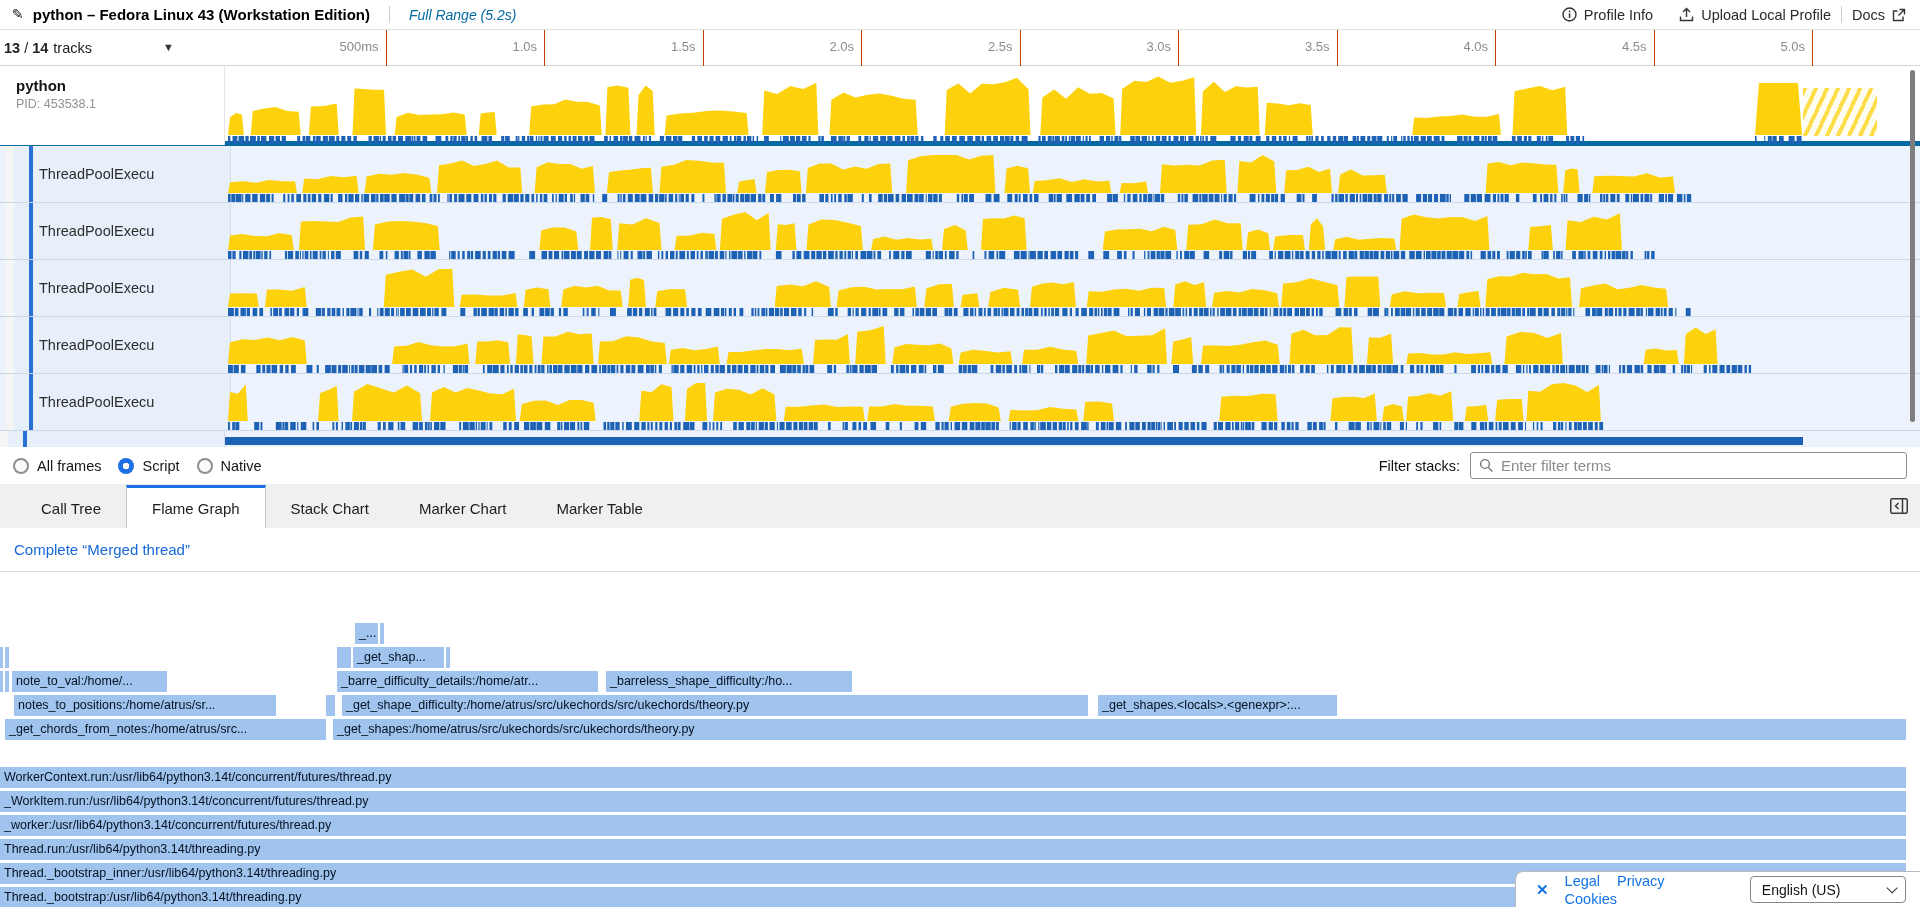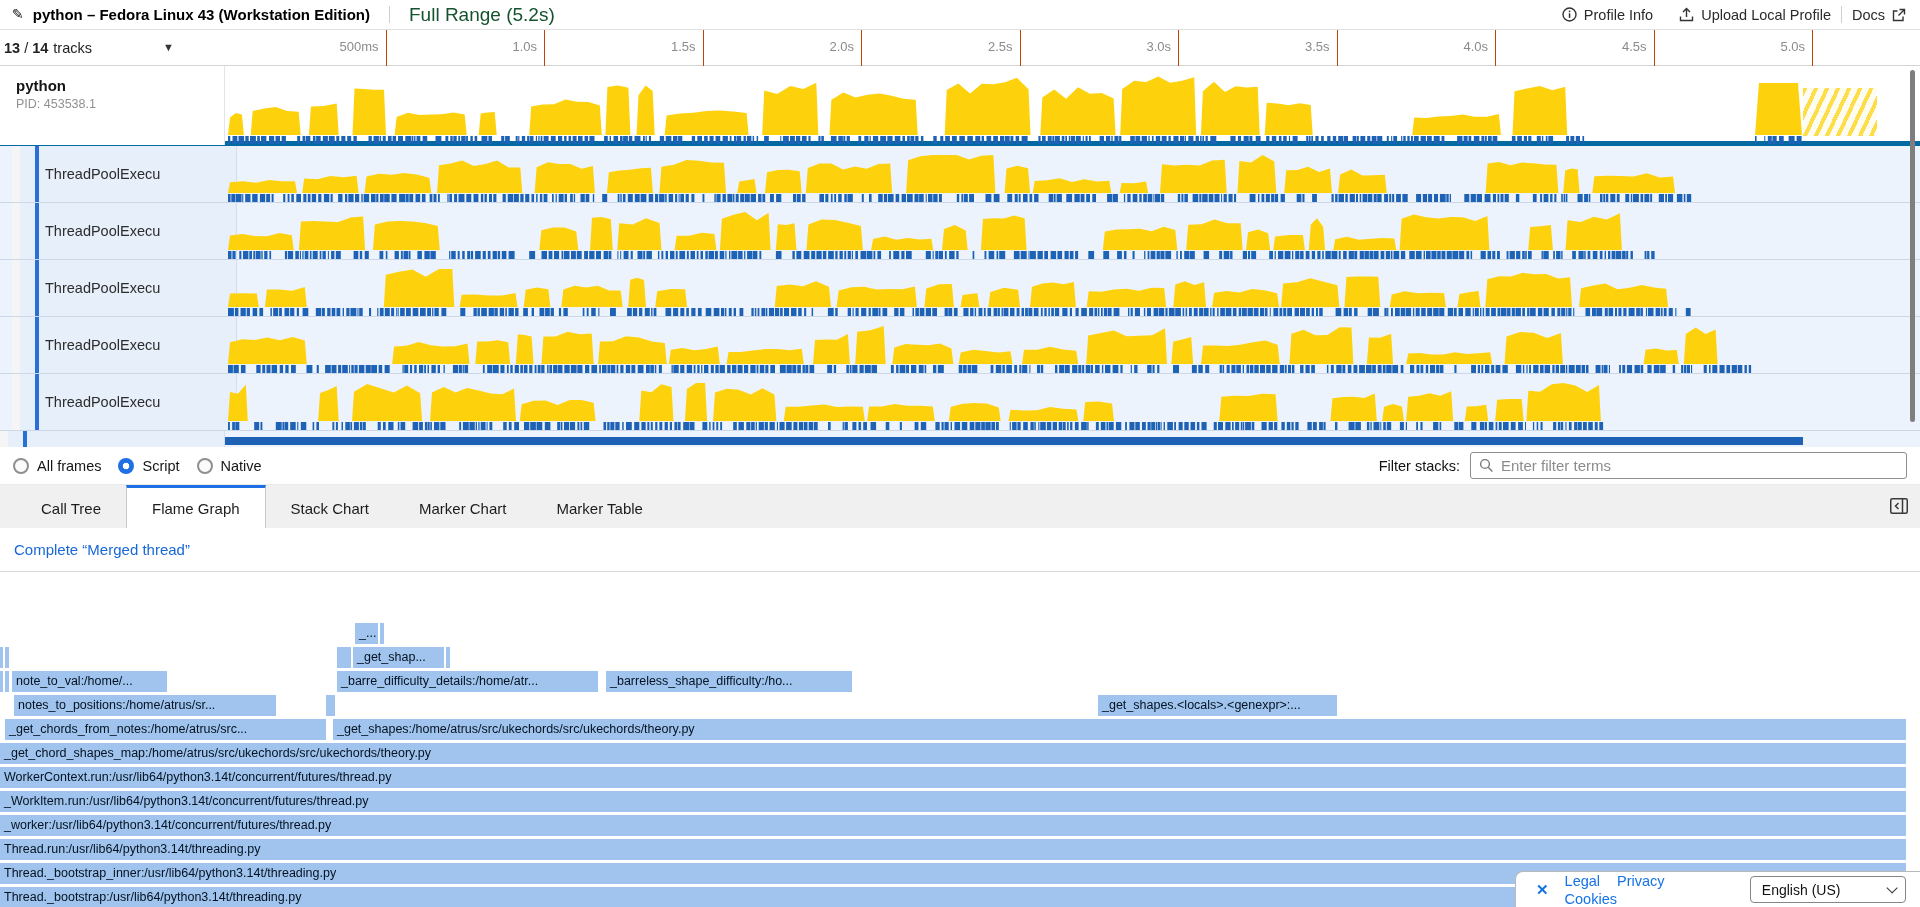--- a/index.html
+++ b/index.html
@@ -7,21 +7,21 @@
     font-family:"Liberation Sans","DejaVu Sans",sans-serif; color:#1a1a1a; }
   #app { position:relative; width:1920px; height:907px; background:#fff; }
 
   
   #header { height:30px; display:flex; align-items:center; padding:0 14px 0 12px;
     border-bottom:1px solid #e1e1e1; background:#fff; }
   .hgroup { display:flex; align-items:center; gap:9px; }
   #pencil-icon { font-size:14px; color:#111; transform:translateY(-1px); }
   #profile-title { font-weight:bold; font-size:15px; color:#000; }
   .vdiv { width:1px; height:17px; background:#cfcfcf; margin:0 10px; }
-  .hlink { color:#14532d; font-size:19px; cursor:pointer; background:none; border:none; }
+  .hlink { color:#0369a1; font-size:14px; cursor:pointer; background:none; border:none;font-style:italic; }
   #header .spacer { flex:1; }
   .hbtn { display:flex; align-items:center; gap:7px; font-size:14.5px; color:#2b2b2b;
     cursor:pointer; background:none; border:none; margin-left:26px; }
   .hbtn svg { display:block; }
 
   
   #ruler-row { position:relative; height:36px; border-bottom:1px solid #d4d4d4; background:#fff; }
   #tracks-dropdown { position:absolute; left:0; top:0; width:225px; height:36px;
     display:flex; align-items:center; padding-left:4px; font-size:14.5px; color:#222;
     background:none; border:none; cursor:pointer; }
@@ -38,21 +38,21 @@
   #process-track { position:relative; height:80px; background:#fff; border-bottom:5px solid #0369a1; }
   #process-label { position:absolute; left:0; top:0; width:225px; height:79px;
     border-right:1px solid #e4e4e4; padding:11px 0 0 16px; background:#fff; cursor:pointer; }
   #process-name { font-size:15px; font-weight:600; color:#151515; display:block; }
   #process-pid { font-size:12.5px; color:#919191; display:block; margin-top:3px; }
   #process-graph { position:absolute; left:225px; top:6px; width:1652px; height:73px; cursor:crosshair; }
   #process-hatch { position:absolute; left:1578px; top:16px; width:74px; height:48px;
     background:repeating-linear-gradient(115deg,#fdd20c 0 4px,rgba(253,210,12,0.08) 4px 10px); opacity:.75; }
 
   .thread-track { position:relative; height:57px; background:#edf3fc; border-bottom:1px solid #ccd8e6; }
-  .thread-label { position:absolute; left:12px; top:0; width:225px; height:56px;
+  .thread-label { position:absolute; left:6px; top:0; width:225px; height:56px;
     background:#e7effa; border-right:1px solid #d5dfeb; display:flex; align-items:center;
     padding-left:33px; font-size:14.5px; color:#2d2d2d; cursor:pointer; }
   .thread-label .gutter { position:absolute; left:0; top:0; width:8px; height:100%; background:#f5f5f5; }
   .thread-label .stripe { position:absolute; left:23px; top:0; width:4px; height:100%; background:#2a6fd6; }
   .thread-graph { position:absolute; left:225px; top:5px; width:1652px; height:52px; cursor:crosshair; }
 
   #partial-track { position:relative; height:16px; background:#edf3fc; overflow:hidden; }
   #partial-track .gutter { position:absolute; left:0; top:0; width:8px; height:100%; background:#f5f5f5; }
   #partial-track .stripe { position:absolute; left:23px; top:0; width:4px; height:100%; background:#2a6fd6; }
   #partial-track .lblbg { position:absolute; left:0; top:0; width:225px; height:100%; background:#e7effa; border-right:1px solid #d5dfeb; }
@@ -1689,24 +1689,24 @@
       <div class="frame" style="left: 337px; top: 75px; width: 14px; background: rgb(160, 196, 238);"></div>
       <div class="frame" style="left: 353px; top: 75px; width: 91px; background: rgb(160, 196, 238);"><span>_get_shap...</span></div>
       <div class="frame" style="left: 446px; top: 75px; width: 4px; background: rgb(160, 196, 238);"></div>
       <div class="frame" style="left: 0px; top: 99px; width: 3px; background: rgb(160, 196, 238);"></div>
       <div class="frame" style="left: 5px; top: 99px; width: 4px; background: rgb(160, 196, 238);"></div>
       <div class="frame" style="left: 12px; top: 99px; width: 155px; background: rgb(160, 196, 238);"><span>note_to_val:/home/...</span></div>
       <div class="frame" style="left: 337px; top: 99px; width: 261px; background: rgb(160, 196, 238);"><span>_barre_difficulty_details:/home/atr...</span></div>
       <div class="frame" style="left: 606px; top: 99px; width: 246px; background: rgb(160, 196, 238);"><span>_barreless_shape_difficulty:/ho...</span></div>
       <div class="frame" style="left: 14px; top: 123px; width: 262px; background: rgb(160, 196, 238);"><span>notes_to_positions:/home/atrus/sr...</span></div>
       <div class="frame" style="left: 326px; top: 123px; width: 9px; background: rgb(160, 196, 238);"></div>
+      <div class="frame" style="left: 342px; top: 123px; width: 746px; background: rgb(160, 196, 238);"><span>_get_shape_difficulty:/home/atrus/src/ukechords/src/ukechords/theory.py</span></div>
       <div class="frame" style="left: 1098px; top: 123px; width: 239px; background: rgb(160, 196, 238);"><span>_get_shapes.&lt;locals&gt;.&lt;genexpr&gt;:...</span></div>
       <div class="frame" style="left: 5px; top: 147px; width: 321px; background: rgb(160, 196, 238);"><span>_get_chords_from_notes:/home/atrus/src...</span></div>
       <div class="frame" style="left: 333px; top: 147px; width: 1573px; background: rgb(160, 196, 238);"><span>_get_shapes:/home/atrus/src/ukechords/src/ukechords/theory.py</span></div>
-      <div class="frame" style="left: 0px; top: 171px; width: 1906px; background: rgb(160, 196, 238);"><span>_get_chord_shapes_map:/home/atrus/src/ukechords/src/ukechords/theory.py</span></div>
       <div class="frame" style="left: 0px; top: 195px; width: 1906px; background: rgb(160, 196, 238);"><span>WorkerContext.run:/usr/lib64/python3.14t/concurrent/futures/thread.py</span></div>
       <div class="frame" style="left: 0px; top: 219px; width: 1906px; background: rgb(160, 196, 238);"><span>_WorkItem.run:/usr/lib64/python3.14t/concurrent/futures/thread.py</span></div>
       <div class="frame" style="left: 0px; top: 243px; width: 1906px; background: rgb(160, 196, 238);"><span>_worker:/usr/lib64/python3.14t/concurrent/futures/thread.py</span></div>
       <div class="frame" style="left: 0px; top: 267px; width: 1906px; background: rgb(160, 196, 238);"><span>Thread.run:/usr/lib64/python3.14t/threading.py</span></div>
       <div class="frame" style="left: 0px; top: 291px; width: 1906px; background: rgb(160, 196, 238);"><span>Thread._bootstrap_inner:/usr/lib64/python3.14t/threading.py</span></div>
       <div class="frame" style="left: 0px; top: 315px; width: 1906px; background: rgb(160, 196, 238);"><span>Thread._bootstrap:/usr/lib64/python3.14t/threading.py</span></div>
     </div>
 
   <div id="footer">
     <button id="footer-close">✕</button>

